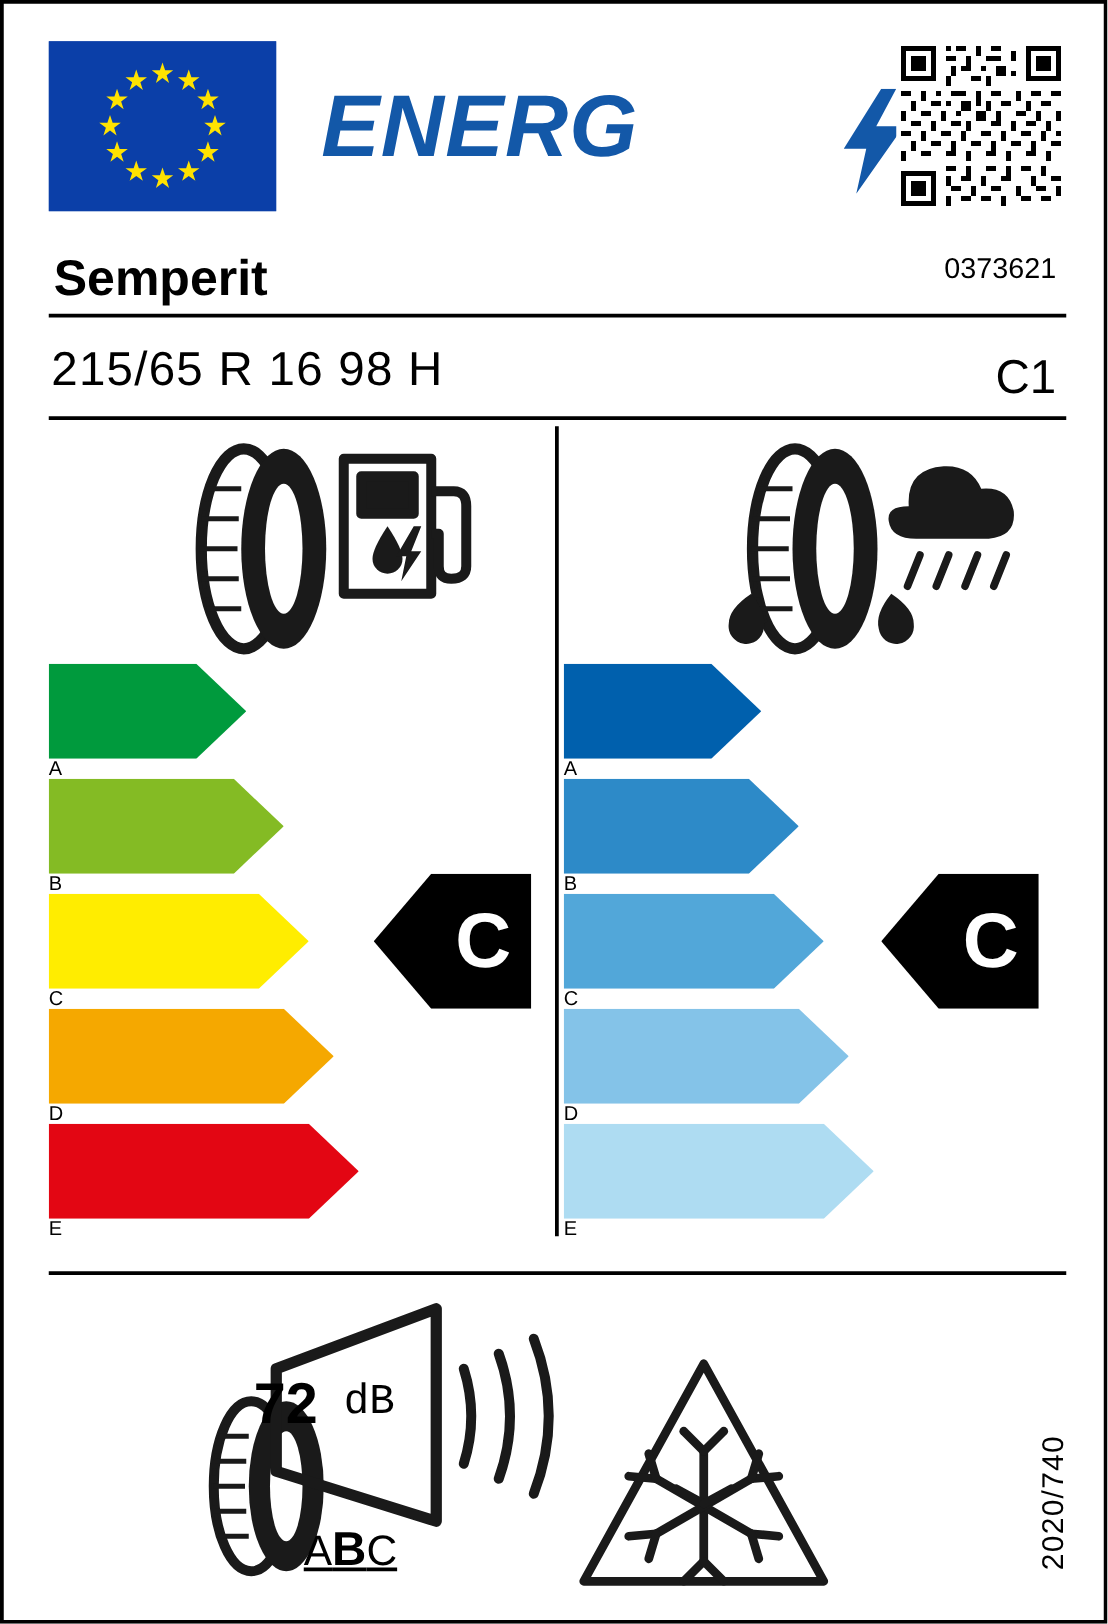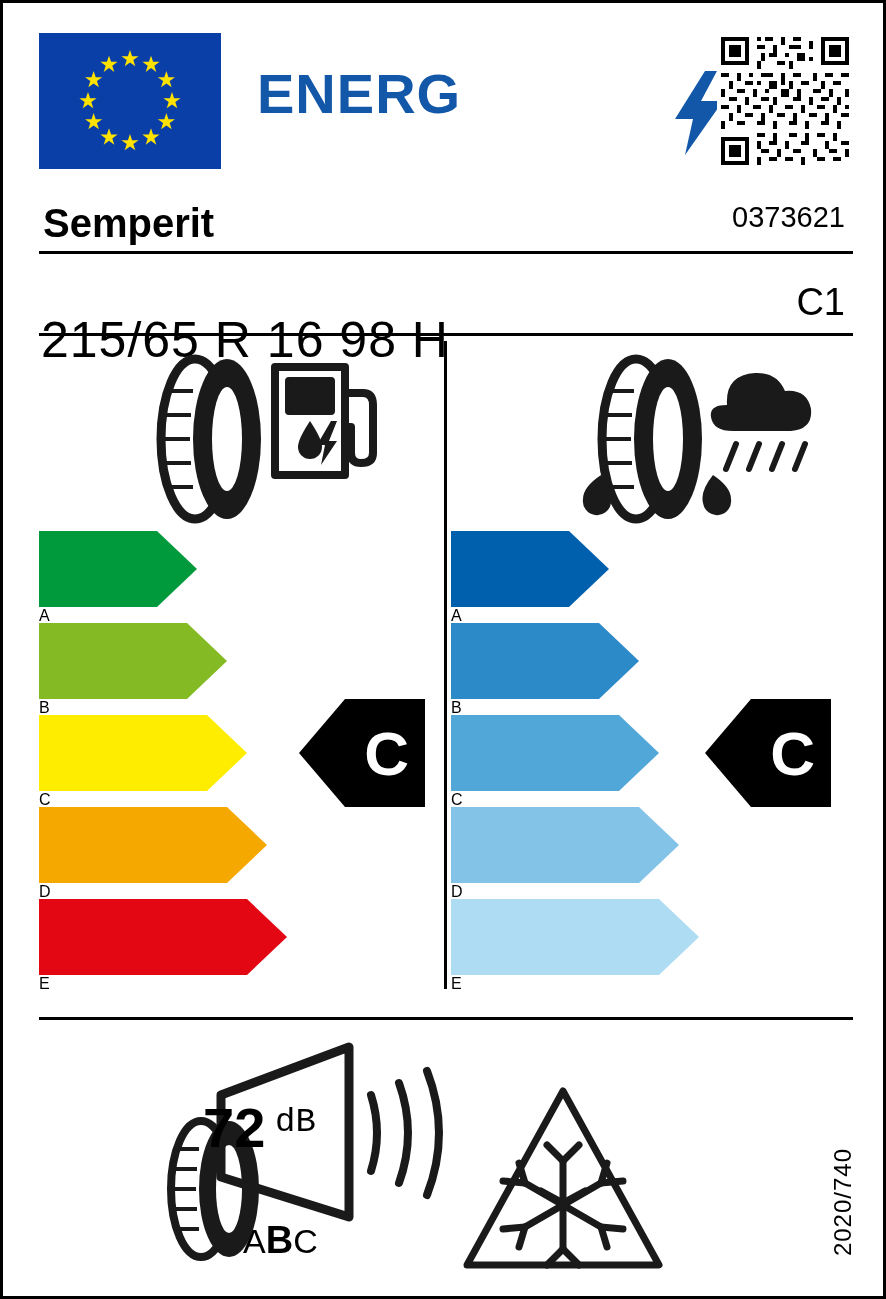--- a/index.html
+++ b/index.html
@@ -34,25 +34,26 @@
     left: 0;
     top: 0;
     width: 182px;
     height: 136px;
     background: #0b3fa8;
   }
   .energ-word {
     position: absolute;
     left: 218px;
     top: 28px;
-    font-size: 56px;
+    font-size: 70px;
     font-weight: bold;
     letter-spacing: 1px;
     color: #1358a8;
     font-family: "Liberation Sans", sans-serif;
+    font-style: italic;
   }
   .bolt {
     position: absolute;
     left: 636px;
     top: 38px;
     width: 48px;
     height: 84px;
   }
   .qr {
     position: absolute;
@@ -78,30 +79,29 @@
     position: absolute;
     left: 40px;
     top: 198px;
     font-size: 40px;
     font-weight: bold;
   }
   .reg-code {
     position: absolute;
     right: 38px;
     top: 198px;
-    font-size: 29px;
+    font-size: 23px;
     text-align: right;
   }
   .tyre-size {
     position: absolute;
     left: 38px;
     top: 272px;
-    font-size: 50px;
+    font-size: 38px;
     letter-spacing: 1px;
-    margin-top: 36px;
   }
   .tyre-class {
     position: absolute;
     right: 38px;
     top: 278px;
     font-size: 38px;
   }
 
   
   .mid-divider {
@@ -177,35 +177,36 @@
     position: absolute;
     left: 120px;
     top: 10px;
     width: 350px;
     height: 230px;
   }
   .db-value {
     position: absolute;
     left: 200px;
     top: 1092px;
-    font-size: 56px;
+    font-size: 46px;
     font-weight: bold;
   }
   .db-unit {
     position: absolute;
     left: 272px;
     top: 1100px;
     font-size: 34px;
     font-family: Liberation Mono, monospace;
   }
   .class-letters {
     position: absolute;
     left: 240px;
     top: 1216px;
     font-size: 34px;
+    text-decoration: underline;
   }
   .class-letters .sel {
     font-weight: bold;
     font-size: 38px;
   }
   .snow-icon {
     position: absolute;
     left: 460px;
     top: 1080px;
     width: 200px;

